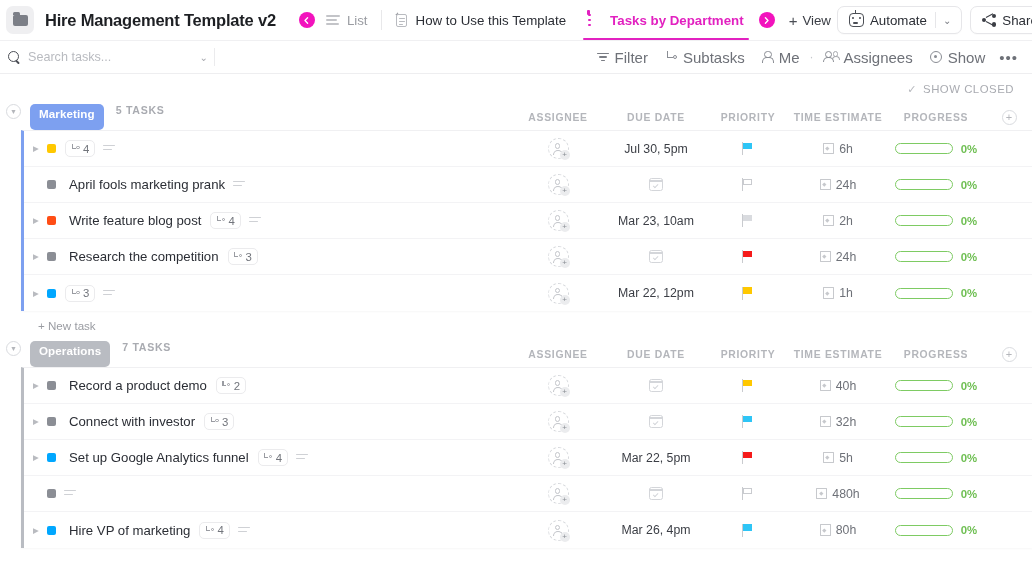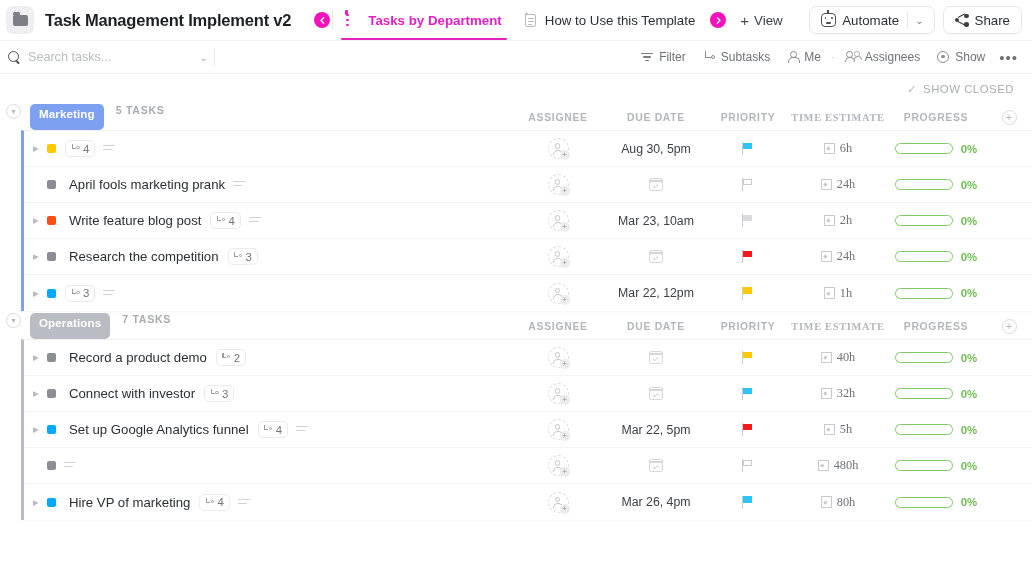--- a/index.html
+++ b/index.html
@@ -194,21 +194,21 @@
     flex:1 1 auto;
     background:transparent;
   }
   .search-input::placeholder { color:#b9bbc0; }
   .chev-sm { color:#a6a8ae; font-size:10px; margin-left:auto;}
   .tb-sep { width:1px; height:18px; background:#ebebed; margin:0 12px 0 6px;}
 
   .tb-right { margin-left:auto; display:flex; align-items:center; gap:3px;}
   .tb-item {
     display:flex; align-items:center; gap:6px;
-    font-size:12px;
+    font-size:15px;
     color:#6e7178;
     padding:4px 7px;
     border-radius:6px;
     white-space:nowrap;
   }
   .tb-item.pinkpill {
     background:#fdebf8;
     color:#e221c0;
   }
   .filter-ico { width:12px; height:10px; position:relative; flex:0 0 auto;}
@@ -287,21 +287,21 @@
   .col-heads { margin-left:auto; display:flex; align-items:center; }
   .col-h {
     font-size:10.4px; letter-spacing:0.7px;
     color:#b4b6bb; font-weight:bold;
     text-align:center;
     white-space:nowrap;
   }
   .w-assignee { width:96px; }
   .w-due      { width:100px; }
   .w-prio     { width:84px; }
-  .w-time     { width:96px;font-family:Liberation Serif, serif; }
+  .w-time     { width:96px; }
   .w-prog     { width:100px; }
   .w-add      { width:46px; display:flex; justify-content:center; }
   .add-circle {
     width:15px; height:15px; border-radius:50%;
     border:1.2px solid #d9dbdf; color:#b4b6bb;
     display:flex; align-items:center; justify-content:center;
     font-size:11px; line-height:1;
   }
 
   .rows {
@@ -436,53 +436,61 @@
     display:flex; align-items:center;
   }
 </style>
 </head>
 <body>
 
 <div class="header">
   <div class="folder-btn">
     <div class="folder-glyph"></div>
   </div>
-  <div class="app-title">Task Management Implement v2</div>
+  <div class="app-title">Hire Management Template v2</div>
 
   <div class="view-tabs">
     <div style="display:flex;align-items:center;padding:0 0 0 12px;">
       <span class="nav-arrow">
         <svg width="7" height="7" viewBox="0 0 7 7">
             <path d="M4.6 0.8 L2.0 3.5 L4.6 6.2" fill="none" stroke="#fff" stroke-width="1.3" stroke-linecap="round" stroke-linejoin="round"></path>
           </svg>
       </span>
     </div>
+    <div class="vtab dim">
+      <span class="icon-list">
+          <i></i>
+          <i></i>
+          <i></i>
+        </span>
+      <span>List</span>
+    </div>
     <div class="vsep"></div>
+    <div class="vtab dark">
+      <span class="icon-doc">
+        <span class="star">✦</span>
+        <span class="pg">
+            <i></i>
+            <i></i>
+            <i></i>
+          </span>
+      </span>
+      <span>How to Use this Template</span>
+    </div>
     <div class="vtab active">
       <span class="icon-tasklist">
           <u></u>
           <b></b>
           <b></b>
           <b></b>
           <i></i>
           <i></i>
           <i></i>
         </span>
       <span>Tasks by Department</span>
-    </div>
-    <div class="vtab dark">
-      <span class="icon-doc">
-        <span class="star">✦</span>
-        <span class="pg">
-            <i></i>
-            <i></i>
-            <i></i>
-          </span>
-      </span>
-      <span>How to Use this Template</span>
     </div>
     <div style="display:flex;align-items:center;padding:0 8px 0 4px;">
       <span class="nav-arrow">
         <svg width="7" height="7" viewBox="0 0 7 7">
             <path d="M2.4 0.8 L5.0 3.5 L2.4 6.2" fill="none" stroke="#fff" stroke-width="1.3" stroke-linecap="round" stroke-linejoin="round"></path>
           </svg>
       </span>
     </div>
     <div class="plus-view">
       <span class="pl">+</span>
@@ -599,21 +607,21 @@
           </span>
           <div class="cells">
             <div class="cell w-assignee">
               <span class="avatar-add">
                 <span class="head"></span>
                 <span class="body"></span>
                 <span class="plus">+</span>
               </span>
             </div>
             <div class="cell w-due">
-              <span class="due-text">Aug 30, 5pm</span>
+              <span class="due-text">Jul 30, 5pm</span>
             </div>
             <div class="cell w-prio">
               <span class="flag">
                 <span class="pole" style="background:#c9cbcf;"></span>
                 <span class="cloth" style="background:#2ec5f6;"></span>
               </span>
             </div>
             <div class="cell w-time">
               <span class="hourglass">
                 <i></i>
@@ -790,20 +798,21 @@
               <span class="time-text">1h</span>
             </div>
             <div class="cell w-prog">
               <span class="prog-bar"></span>
               <span class="prog-pct">0%</span>
             </div>
             <div class="cell w-add"></div>
           </div>
         </div>
       </div>
+    <div class="newtask">+ New task</div>
   </div>
 
   <div class="group">
     <div class="group-head">
       <span class="caret-circle">▼</span>
       <span class="grp-badge" style="background:#b9bcc2">Operations</span>
       <span class="grp-count">7 TASKS</span>
       <div class="col-heads">
         <div class="col-h w-assignee">ASSIGNEE</div>
         <div class="col-h w-due">DUE DATE</div>

